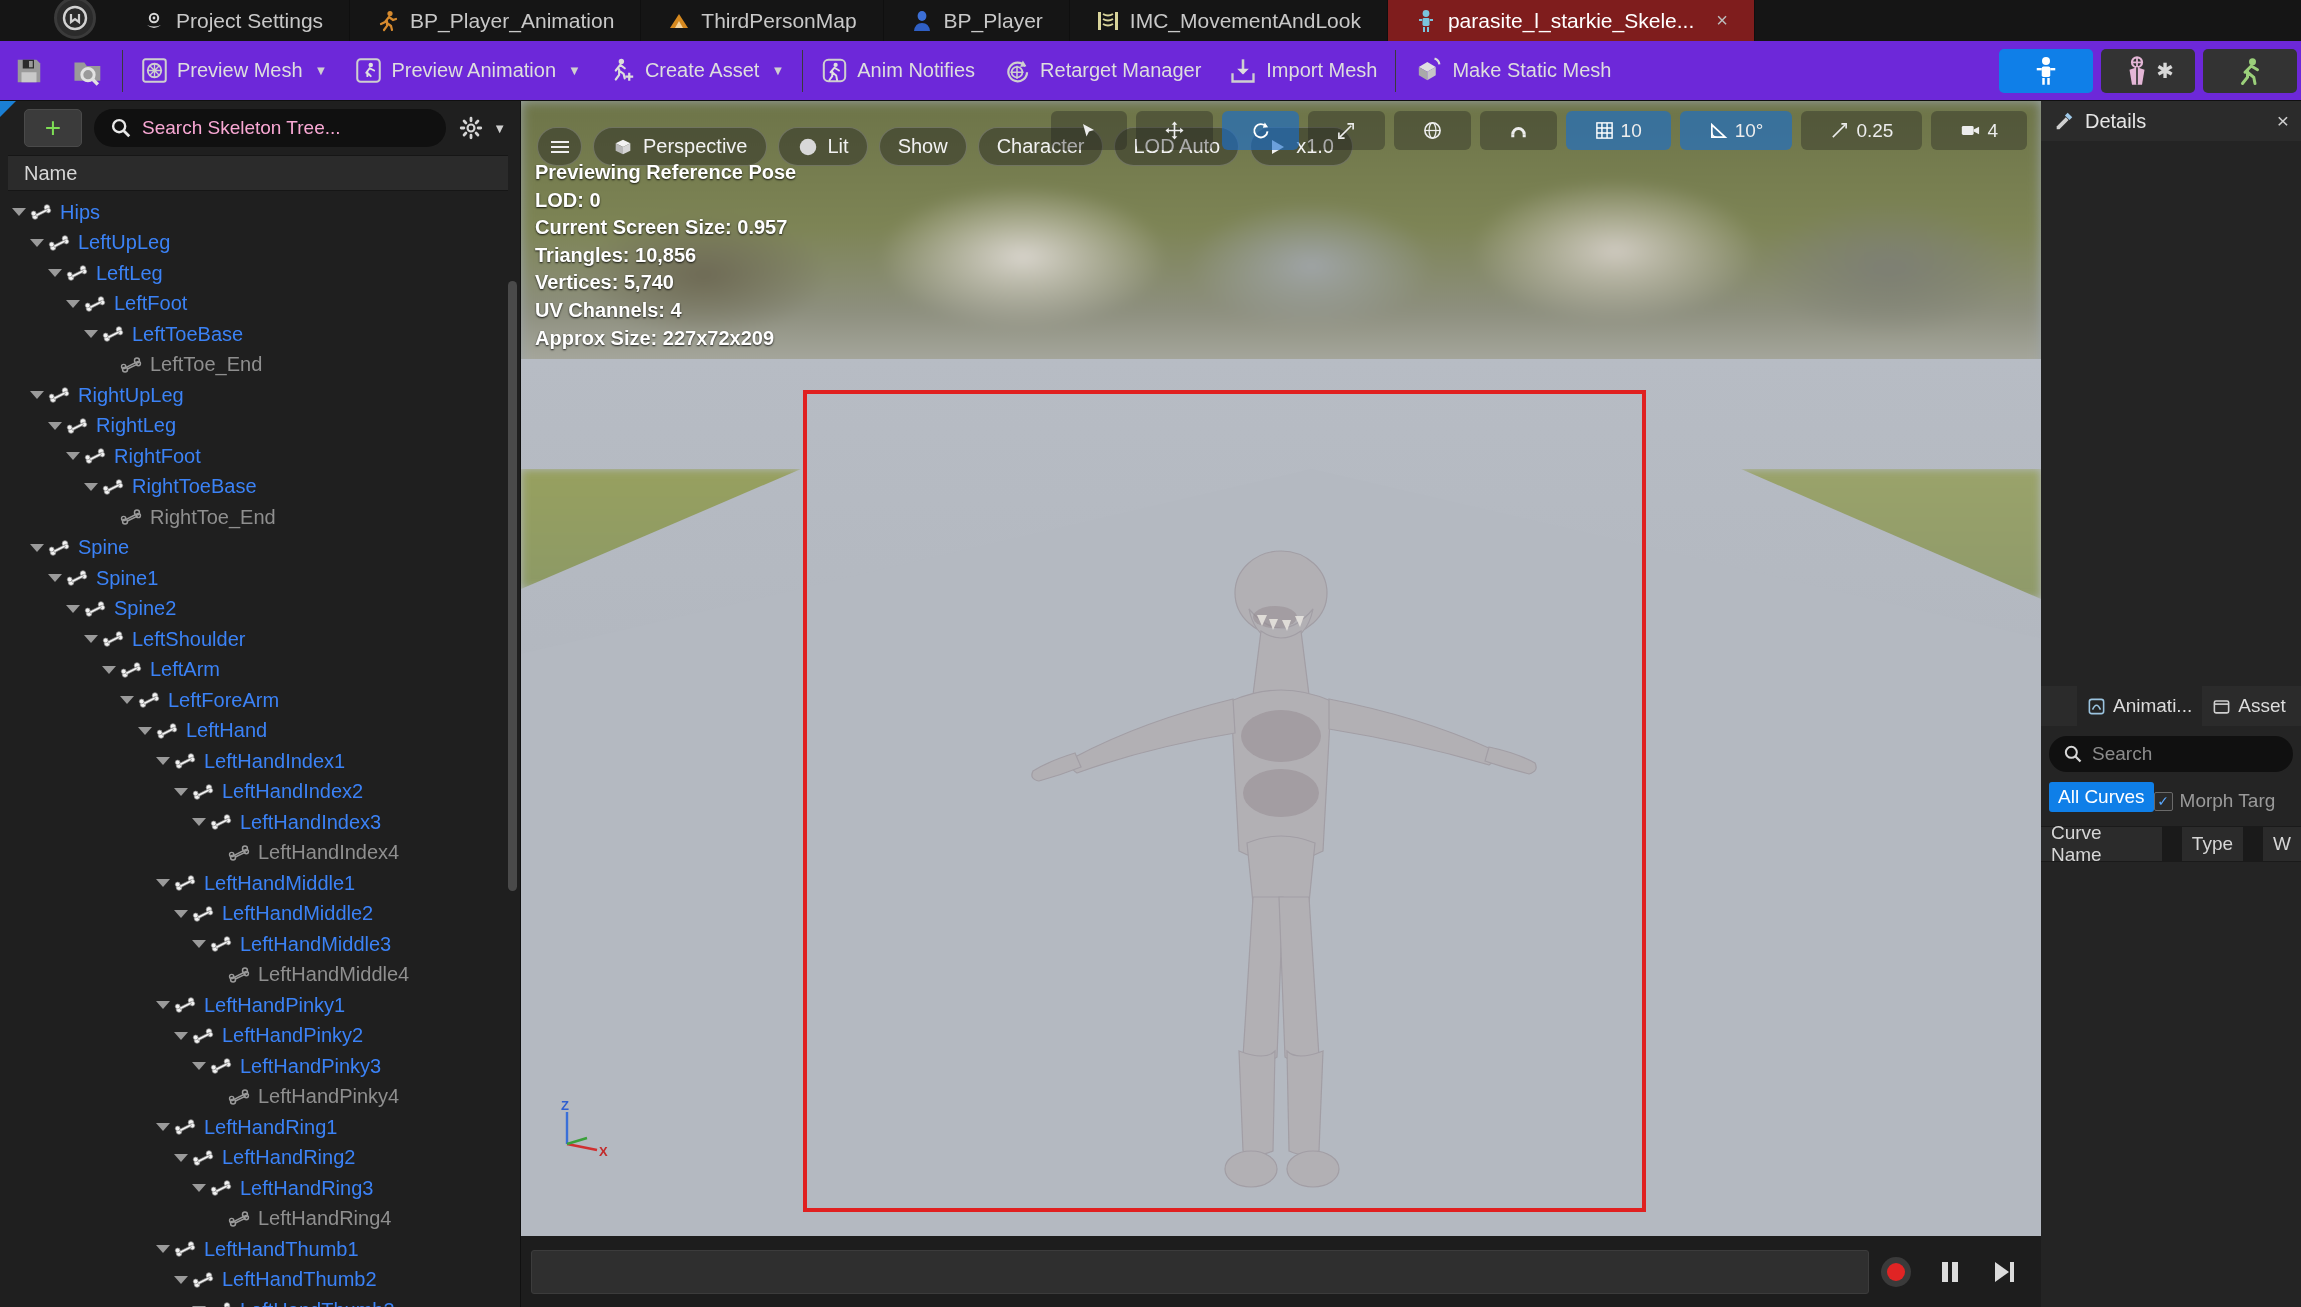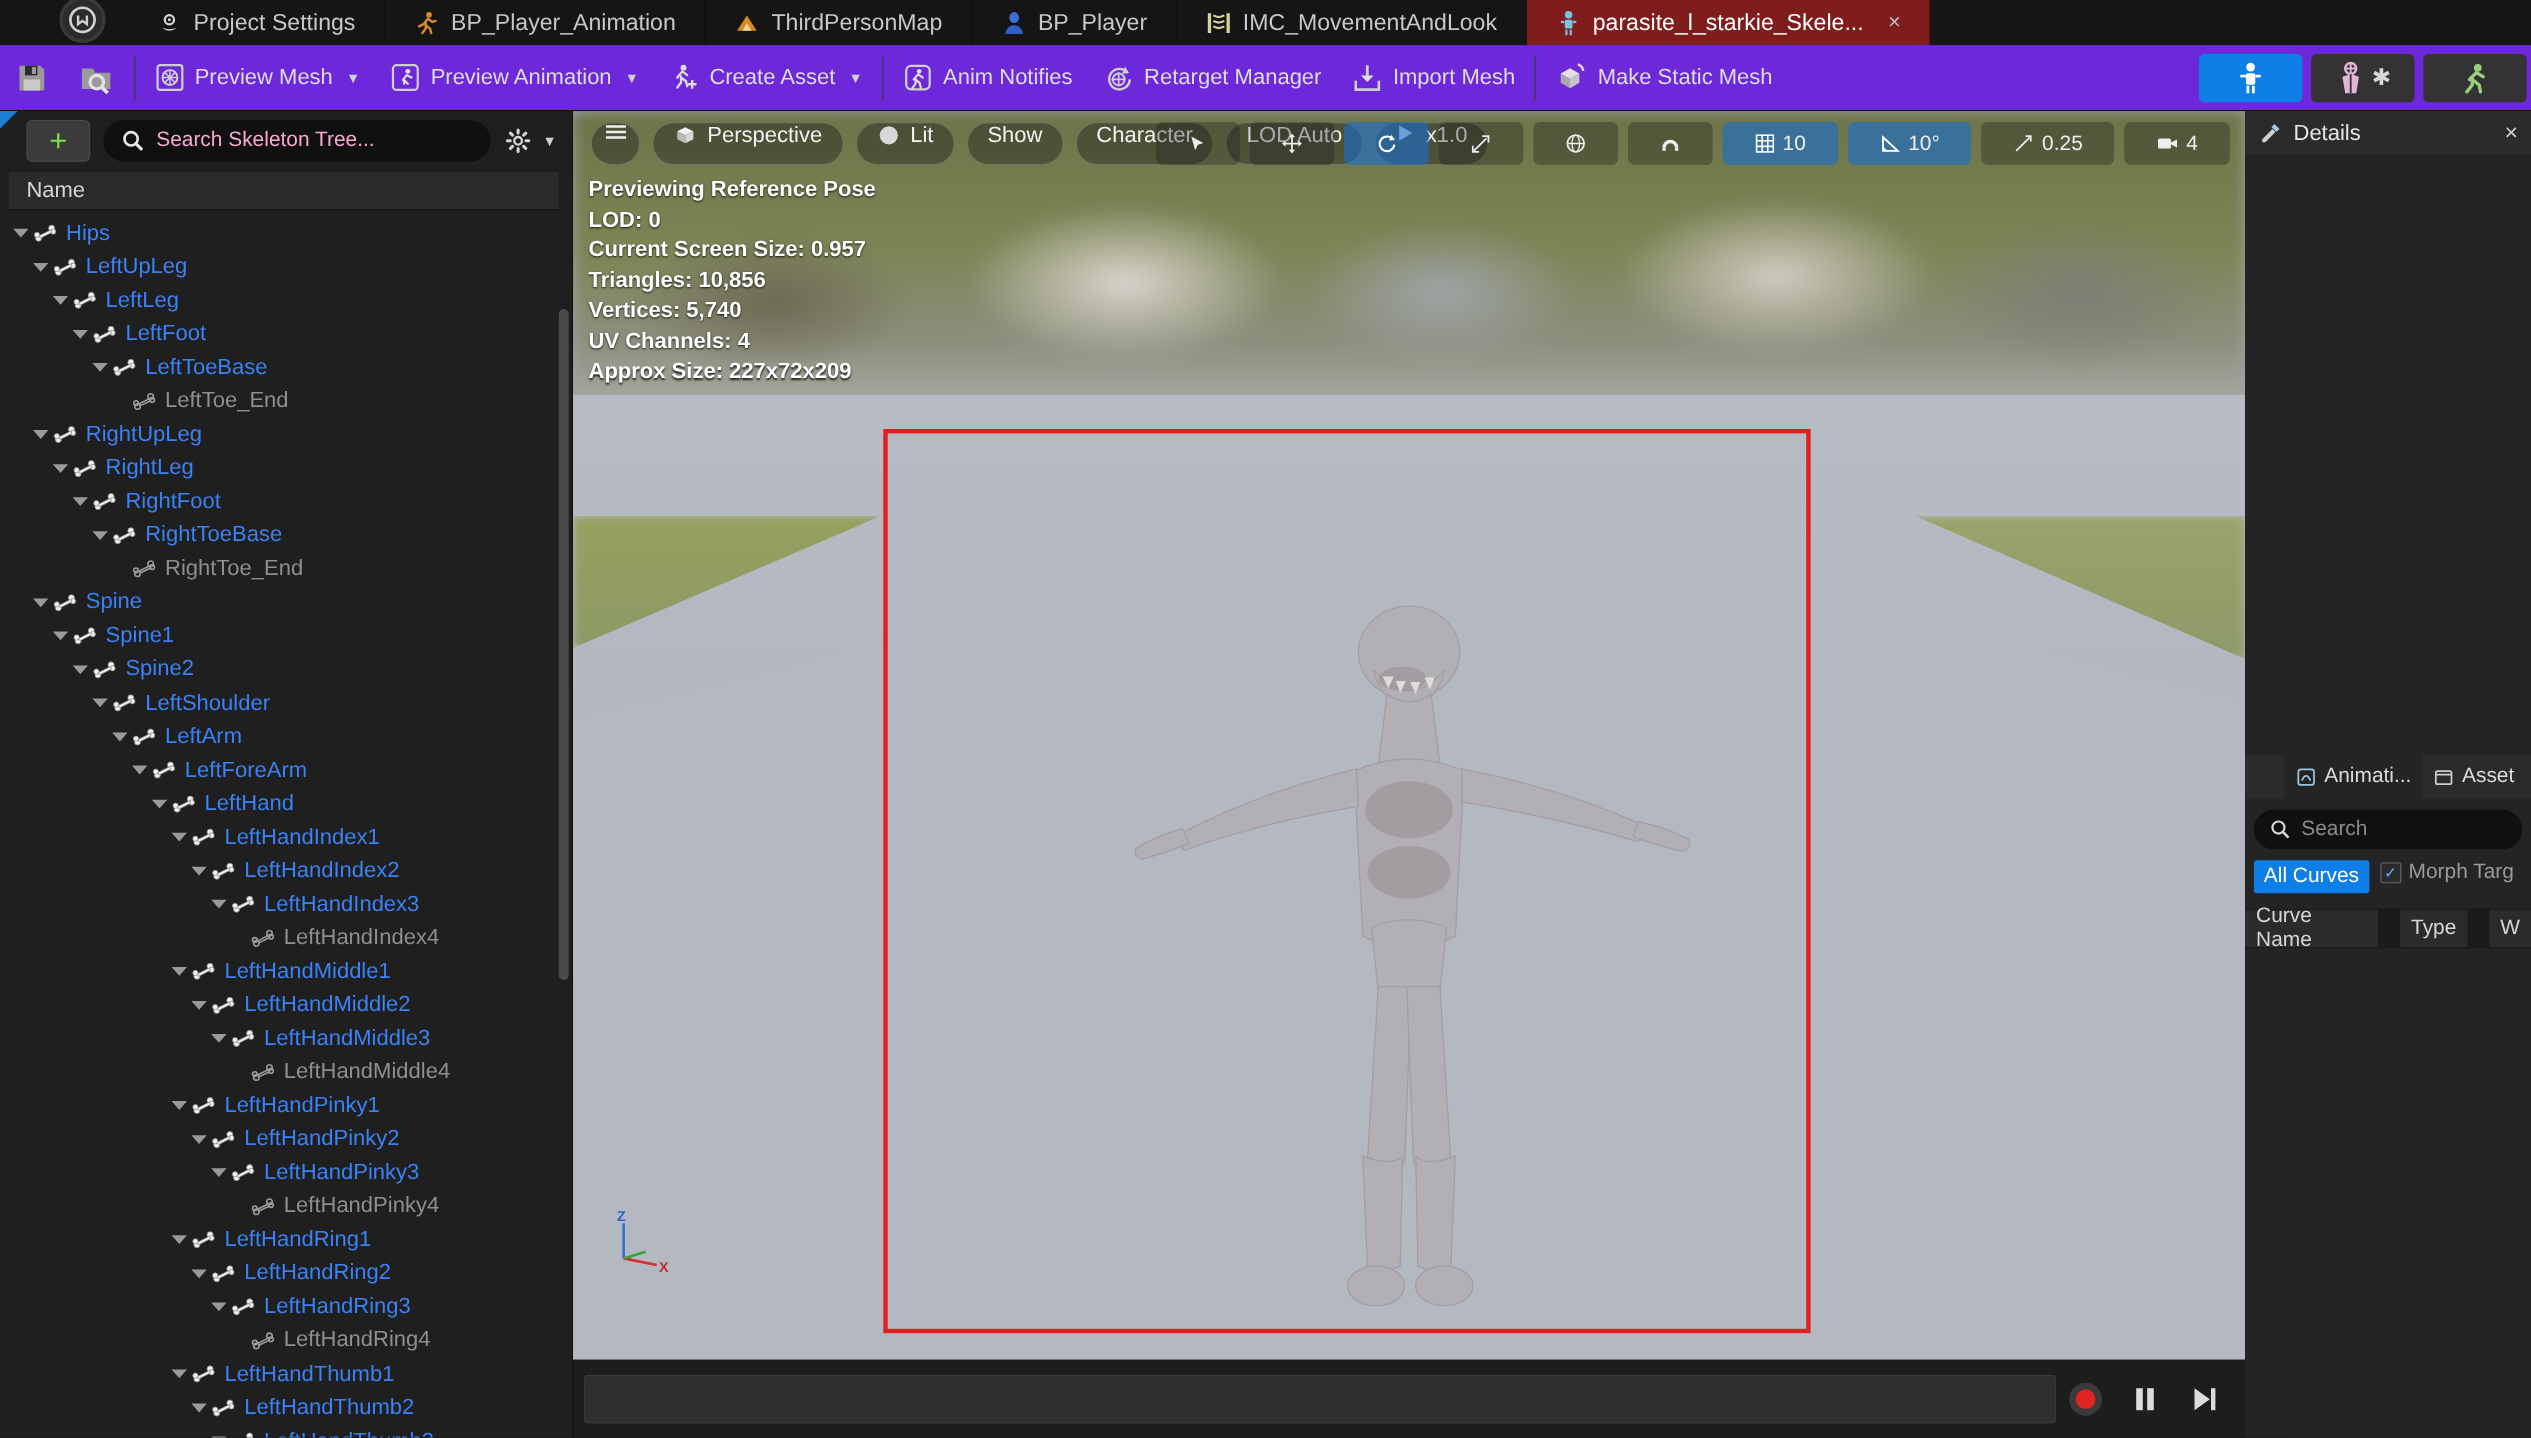--- a/index.html
+++ b/index.html
@@ -168,25 +168,25 @@
   .sel-rect {
     position:absolute; left:282px; top:289px; width:843px; height:822px;
     border:4px solid #e02020;
   }
 
   
   .vp-toolbar {
     position:absolute; left:16px; top:10px; display:flex; align-items:center; gap:11px;
   }
   .pill {
-    display:flex; gap:9px;
+    display:flex; align-items:center; gap:9px;
     height:39px; padding:0 18px; border-radius:20px;
     background:rgba(24,24,24,.40);
     border:1px solid rgba(200,200,200,.28);
-    color:#f2f2f2; font-size:20px; white-space:nowrap;
+    color:#f2f2f2; font-size:20px; white-space:nowrap;margin-top:16px;
   }
   .pill.round { width:45px; padding:0; justify-content:center; }
   .vp-toolbar-right {
     position:absolute; right:14px; top:10px; display:flex; align-items:center; gap:9px;
   }
   .ipill {
     display:flex; align-items:center; justify-content:center; gap:7px;
     height:39px; min-width:43px; padding:0 29px; border-radius:6px;
     background:rgba(30,30,30,.34);
     color:#ededed; font-size:19px; white-space:nowrap;
@@ -232,21 +232,21 @@
   .rp-tab {
     display:flex; align-items:center; gap:7px; padding:0 10px;
     font-size:19px; color:#dcdcdc; background:#2b2b2b;
   }
   .rp-tab.sel { background:#242424; }
   .rp-search {
     margin:10px 8px; height:36px; border-radius:18px; background:#101010;
     display:flex; align-items:center; gap:9px; padding:0 14px;
     color:#8c8c8c; font-size:19px;
   }
-  .rp-filters { display:flex; align-items:flex-start; gap:10px; padding:0 8px; }
+  .rp-filters { display:flex; align-items:flex-end; padding:0 8px; }
   .chip-blue {
     background:#0f7fe8; color:#fff; font-size:19px;
     padding:4px 9px; border-radius:3px; white-space:nowrap;
   }
   .chk-row { display:flex; align-items:center; gap:7px; font-size:19px; color:#9a9a9a; white-space:nowrap;}
   .chkbox {
     width:19px;height:19px;border:1px solid #6a6a6a;border-radius:2px;background:#2a2a2a;
     display:flex;align-items:center;justify-content:center;color:#5aa9ff;font-size:14px;
   }
   .rp-cols {

